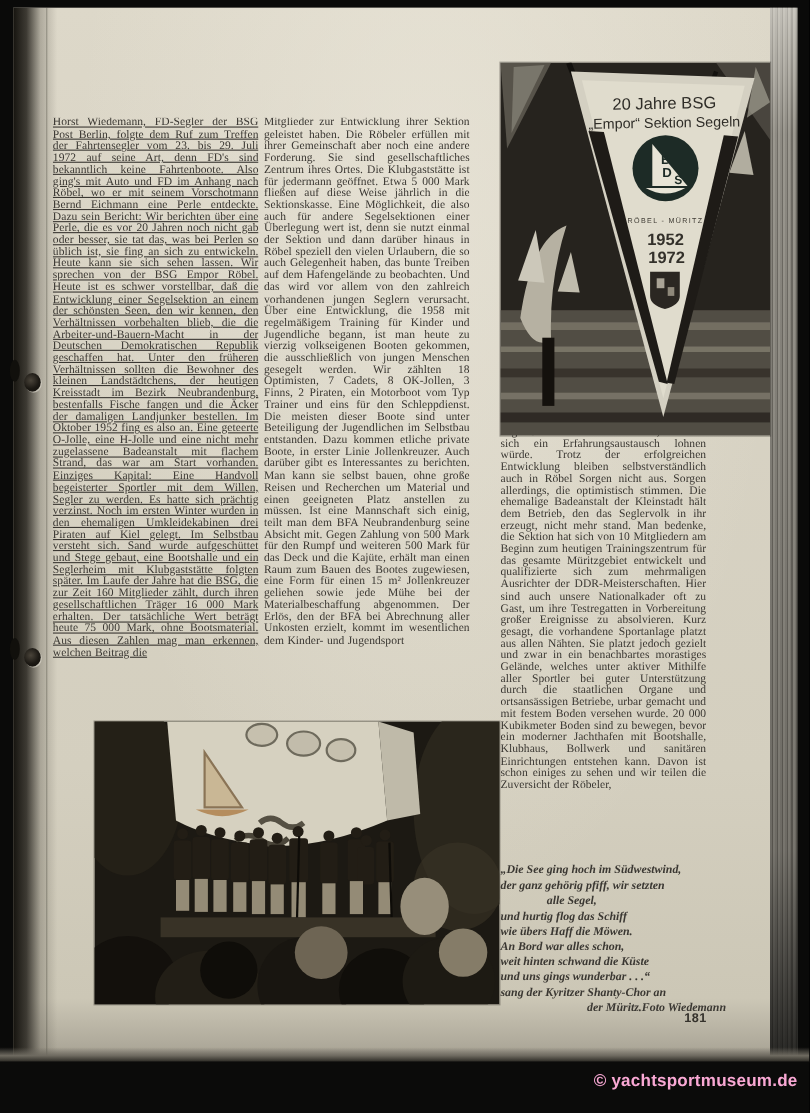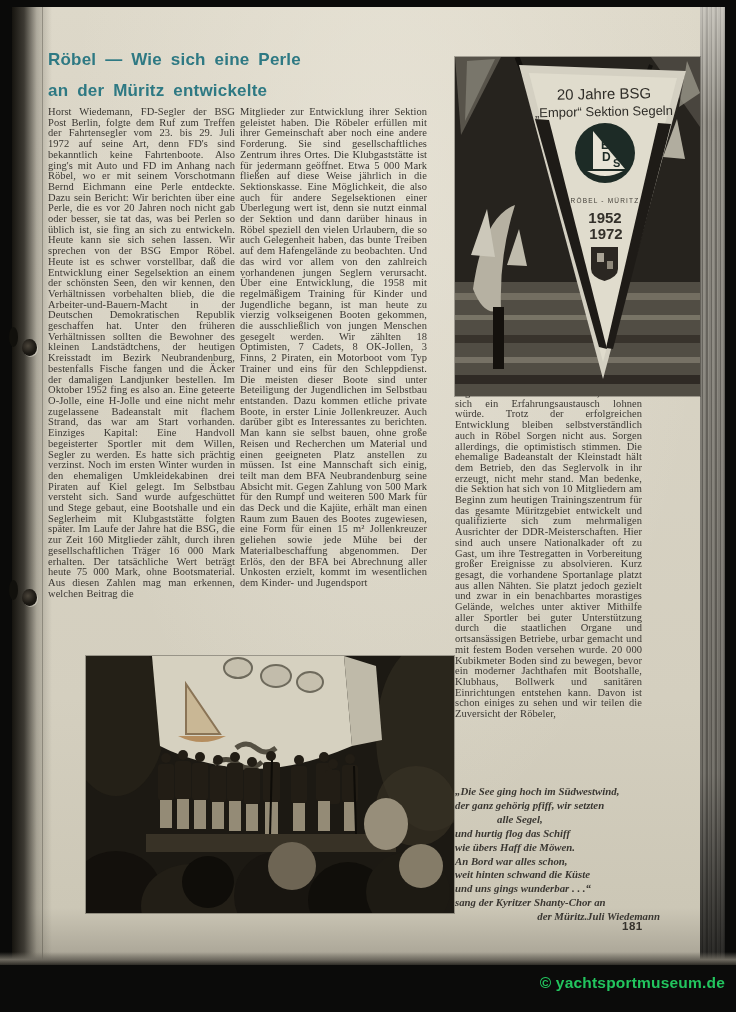--- a/index.html
+++ b/index.html
@@ -16,30 +16,30 @@
         background:radial-gradient(circle at 40% 40%,#4a443a 0%,#1c1914 55%,#0d0b08 100%);
         box-shadow:1px 1px 0 rgba(235,231,219,.5);}
   .hole-edge{position:absolute;left:9px;width:9px;height:20px;border-radius:50%;background:#11100c;}
   .edge-strip{position:absolute;left:700px;top:7px;width:25px;height:958px;
         background:repeating-linear-gradient(90deg,#918e86 0 1.5px,#6e6b64 1.5px 3px,#a19e95 3px 4.5px);}
   .edge-shade{position:absolute;left:700px;top:7px;width:25px;height:958px;
         background:linear-gradient(180deg,rgba(235,232,224,.55) 0%,rgba(120,117,110,.15) 12%,rgba(40,38,34,.35) 80%,rgba(10,10,9,.8) 100%);}
   .bottom-band{position:absolute;left:0;top:965px;width:736px;height:47px;background:#0b0b0a;}
   .bottom-lip{position:absolute;left:0;top:952px;width:736px;height:14px;
         background:linear-gradient(180deg,rgba(140,135,124,0) 0%,#6e6a60 55%,#23211c 100%);}
-  .watermark{position:absolute;right:11px;top:974px;color:#22c55e;
+  .watermark{position:absolute;right:11px;top:974px;color:#f9a8d4;
         font-family:"Liberation Sans",sans-serif;font-weight:bold;font-size:15.5px;letter-spacing:.2px;}
 
   .title{position:absolute;left:48px;top:44px;width:280px;
         font-family:"Liberation Sans",sans-serif;font-weight:bold;font-size:17px;
         line-height:31px;letter-spacing:.2px;word-spacing:4px;color:#2e7983;}
   .col{position:absolute;top:107px;width:187px;height:548px;overflow:hidden;
         font-size:10.5px;line-height:10.7px;color:#3a3732;text-align:justify;
         letter-spacing:.05px;word-spacing:.4px;}
-  .col1{left:48px;}
+  .col1{left:48px;text-decoration:underline;}
   .col2{left:240px;}
   .col3{left:455px;top:388px;height:380px;}
 
   .photo{position:absolute;box-shadow:0 0 0 1px rgba(40,38,32,.35);}
   .pennant-photo{left:455px;top:57px;width:245px;height:339px;}
   .stage-photo{left:86px;top:656px;width:368px;height:257px;}
   .photo svg{display:block;}
 
   .poem{position:absolute;left:455px;top:785px;width:205px;
         font-style:italic;font-weight:bold;font-size:10.8px;line-height:13.9px;color:#3a3732;}
@@ -57,24 +57,20 @@
   <div class="sheet"></div>
   <div class="spine"></div>
   <div class="crease"></div>
   <div class="hole" style="left:22px;top:339px;"></div>
   <div class="hole" style="left:22px;top:589px;"></div>
   <div class="hole-edge" style="top:327px;"></div>
   <div class="hole-edge" style="top:580px;"></div>
   <div class="edge-strip"></div>
   <div class="edge-shade"></div>
 
-  <div class="title" style="color: rgb(46, 121, 131);">
-    <div>Röbel — Wie sich eine Perle</div>
-    <div>an der Müritz entwickelte</div>
-  </div>
 
   <div class="col col1">Horst Wiedemann, FD-Segler der BSG Post Berlin, folgte dem Ruf zum Treffen der Fahrtensegler vom 23. bis 29. Juli 1972 auf seine Art, denn FD's sind bekanntlich keine Fahrtenboote. Also ging's mit Auto und FD im Anhang nach Röbel, wo er mit seinem Vorschotmann Bernd Eichmann eine Perle entdeckte. Dazu sein Bericht: Wir berichten über eine Perle, die es vor 20 Jahren noch nicht gab oder besser, sie tat das, was bei Perlen so üblich ist, sie fing an sich zu entwickeln. Heute kann sie sich sehen lassen. Wir sprechen von der BSG Empor Röbel. Heute ist es schwer vorstellbar, daß die Entwicklung einer Segelsektion an einem der schönsten Seen, den wir kennen, den Verhältnissen vorbehalten blieb, die die Arbeiter-und-Bauern-Macht in der Deutschen Demokratischen Republik geschaffen hat. Unter den früheren Verhältnissen sollten die Bewohner des kleinen Landstädtchens, der heutigen Kreisstadt im Bezirk Neubrandenburg, bestenfalls Fische fangen und die Äcker der damaligen Landjunker bestellen. Im Oktober 1952 fing es also an. Eine geteerte O-Jolle, eine H-Jolle und eine nicht mehr zugelassene Badeanstalt mit flachem Strand, das war am Start vorhanden. Einziges Kapital: Eine Handvoll begeisterter Sportler mit dem Willen, Segler zu werden. Es hatte sich prächtig verzinst. Noch im ersten Winter wurden in den ehemaligen Umkleidekabinen drei Piraten auf Kiel gelegt. Im Selbstbau versteht sich. Sand wurde aufgeschüttet und Stege gebaut, eine Bootshalle und ein Seglerheim mit Klubgaststätte folgten später. Im Laufe der Jahre hat die BSG, die zur Zeit 160 Mitglieder zählt, durch ihren gesellschaftlichen Träger 16 000 Mark erhalten. Der tatsächliche Wert beträgt heute 75 000 Mark, ohne Bootsmaterial. Aus diesen Zahlen mag man erkennen, welchen Beitrag die</div>
   <div class="col col2">Mitglieder zur Entwicklung ihrer Sektion geleistet haben. Die Röbeler erfüllen mit ihrer Gemeinschaft aber noch eine andere Forderung. Sie sind gesellschaftliches Zentrum ihres Ortes. Die Klubgaststätte ist für jedermann geöffnet. Etwa 5 000 Mark fließen auf diese Weise jährlich in die Sektionskasse. Eine Möglichkeit, die also auch für andere Segelsektionen einer Überlegung wert ist, denn sie nutzt einmal der Sektion und dann darüber hinaus in Röbel speziell den vielen Urlaubern, die so auch Gelegenheit haben, das bunte Treiben auf dem Hafengelände zu beobachten. Und das wird vor allem von den zahlreich vorhandenen jungen Seglern verursacht. Über eine Entwicklung, die 1958 mit regelmäßigem Training für Kinder und Jugendliche begann, ist man heute zu vierzig volkseigenen Booten gekommen, die ausschließlich von jungen Menschen gesegelt werden. Wir zählten 18 Optimisten, 7 Cadets, 8 OK-Jollen, 3 Finns, 2 Piraten, ein Motorboot vom Typ Trainer und eins für den Schleppdienst. Die meisten dieser Boote sind unter Beteiligung der Jugendlichen im Selbstbau entstanden. Dazu kommen etliche private Boote, in erster Linie Jollenkreuzer. Auch darüber gibt es Interessantes zu berichten. Man kann sie selbst bauen, ohne große Reisen und Recherchen um Material und einen geeigneten Platz anstellen zu müssen. Ist eine Mannschaft sich einig, teilt man dem BFA Neubrandenburg seine Absicht mit. Gegen Zahlung von 500 Mark für den Rumpf und weiteren 500 Mark für das Deck und die Kajüte, erhält man einen Raum zum Bauen des Bootes zugewiesen, eine Form für einen 15 m² Jollenkreuzer geliehen sowie jede Mühe bei der Materialbeschaffung abgenommen. Der Erlös, den der BFA bei Abrechnung aller Unkosten erzielt, kommt im wesentlichen dem Kinder- und Jugendsport</div>
   <div class="col col3">zugute. Sicher auch eine Sache, über die sich ein Erfahrungsaustausch lohnen würde. Trotz der erfolgreichen Entwicklung bleiben selbstverständlich auch in Röbel Sorgen nicht aus. Sorgen allerdings, die optimistisch stimmen. Die ehemalige Badeanstalt der Kleinstadt hält dem Betrieb, den das Seglervolk in ihr erzeugt, nicht mehr stand. Man bedenke, die Sektion hat sich von 10 Mitgliedern am Beginn zum heutigen Trainingszentrum für das gesamte Müritzgebiet entwickelt und qualifizierte sich zum mehrmaligen Ausrichter der DDR-Meisterschaften. Hier sind auch unsere Nationalkader oft zu Gast, um ihre Testregatten in Vorbereitung großer Ereignisse zu absolvieren. Kurz gesagt, die vorhandene Sportanlage platzt aus allen Nähten. Sie platzt jedoch gezielt und zwar in ein benachbartes morastiges Gelände, welches unter aktiver Mithilfe aller Sportler bei guter Unterstützung durch die staatlichen Organe und ortsansässigen Betriebe, urbar gemacht und mit festem Boden versehen wurde. 20 000 Kubikmeter Boden sind zu bewegen, bevor ein moderner Jachthafen mit Bootshalle, Klubhaus, Bollwerk und sanitären Einrichtungen entstehen kann. Davon ist schon einiges zu sehen und wir teilen die Zuversicht der Röbeler,</div>
 
   <div class="photo pennant-photo">
     <svg width="245" height="339" viewBox="0 0 245 339">
       <rect x="0" y="0" width="245" height="339" fill="#26231e"></rect>
       <polygon points="0,0 46,0 6,78" fill="#57534a"></polygon>
       <polygon points="12,4 40,2 10,64" fill="#8c887c" opacity="0.65"></polygon>
@@ -189,21 +185,21 @@
     <div class="ln">der ganz gehörig pfiff, wir setzten</div>
     <div class="ln indent">alle Segel,</div>
     <div class="ln">und hurtig flog das Schiff</div>
     <div class="ln">wie übers Haff die Möwen.</div>
     <div class="ln">An Bord war alles schon,</div>
     <div class="ln">weit hinten schwand die Küste</div>
     <div class="ln">und uns gings wunderbar . . .“</div>
     <div class="ln">sang der Kyritzer Shanty-Chor an</div>
     <div class="credit-row">
       <span>der Müritz.</span>
-      <span>Juli Wiedemann</span>
+      <span>Foto Wiedemann</span>
     </div>
   </div>
 
   <div class="page-number">181</div>
 
   <div class="bottom-lip"></div>
   <div class="bottom-band"></div>
   <div class="watermark">© yachtsportmuseum.de</div>
 
 </div>

